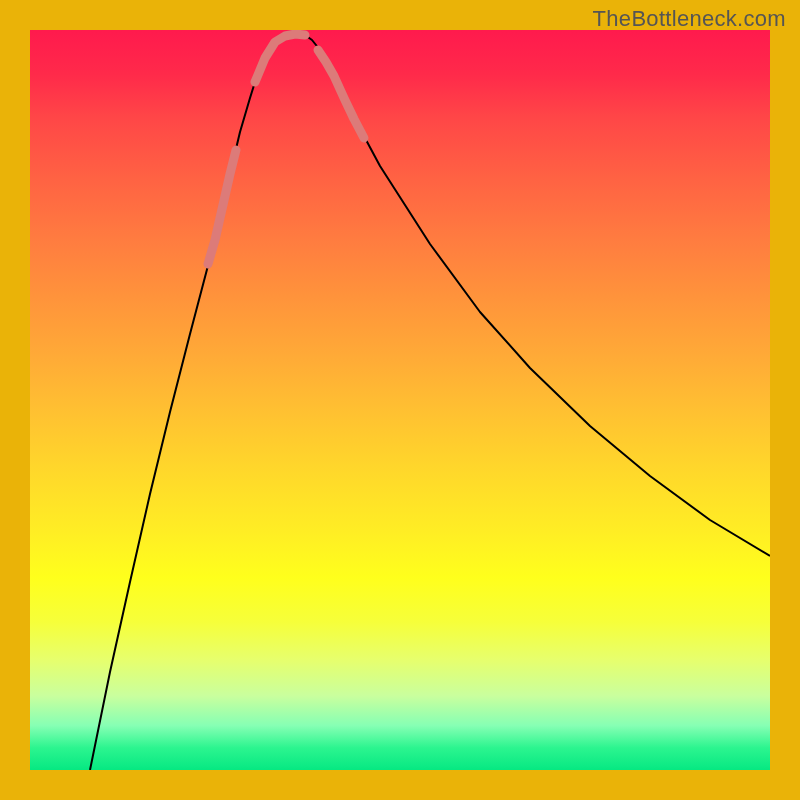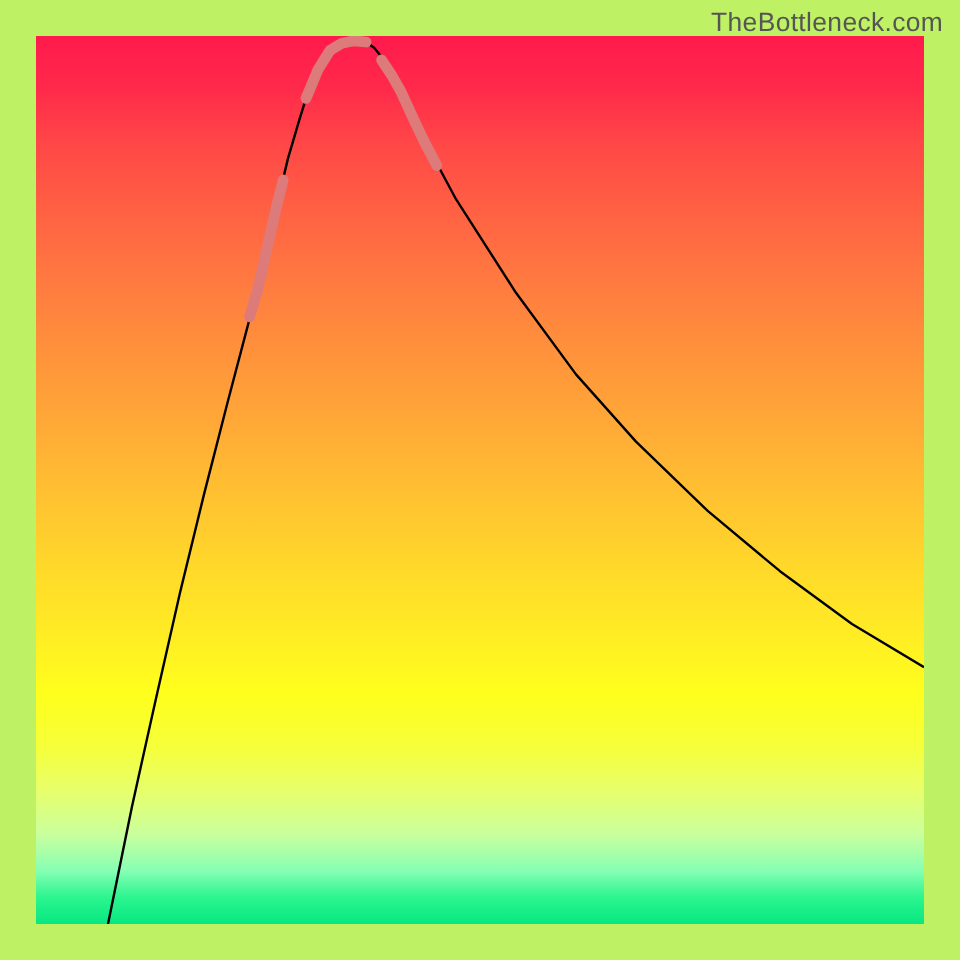--- a/index.html
+++ b/index.html
@@ -10,21 +10,21 @@
     overflow: hidden;
     background: #000;
     font-family: Arial, Helvetica, sans-serif;
   }
   .frame {
     position: absolute;
     left: 0;
     top: 0;
     width: 800px;
     height: 800px;
-    background: #bef264;
+    background: #eab308;
   }
   .plot {
     position: absolute;
     left: 30px;
     top: 30px;
     width: 740px;
     height: 740px;
     background: linear-gradient(to bottom,
       #ff1a4d 0%,
       #ff2a4a 6%,

